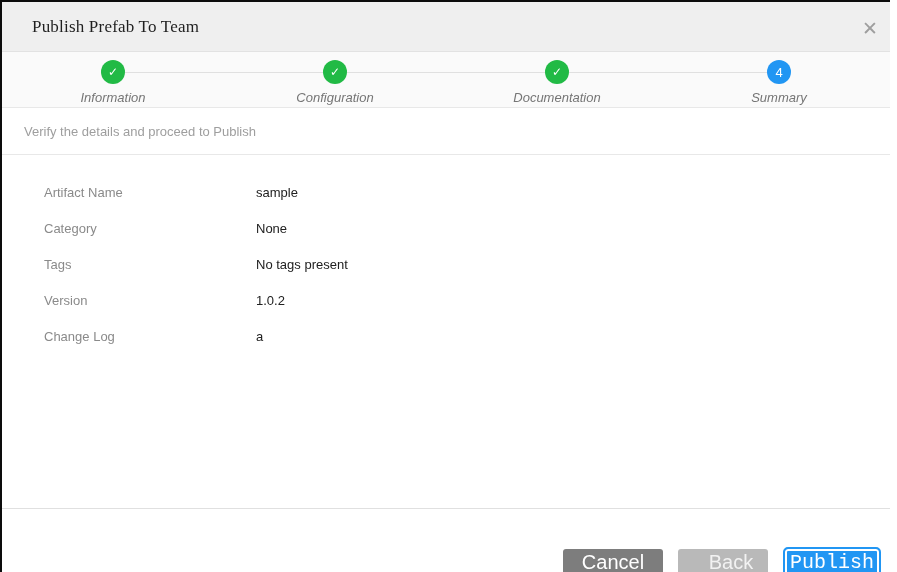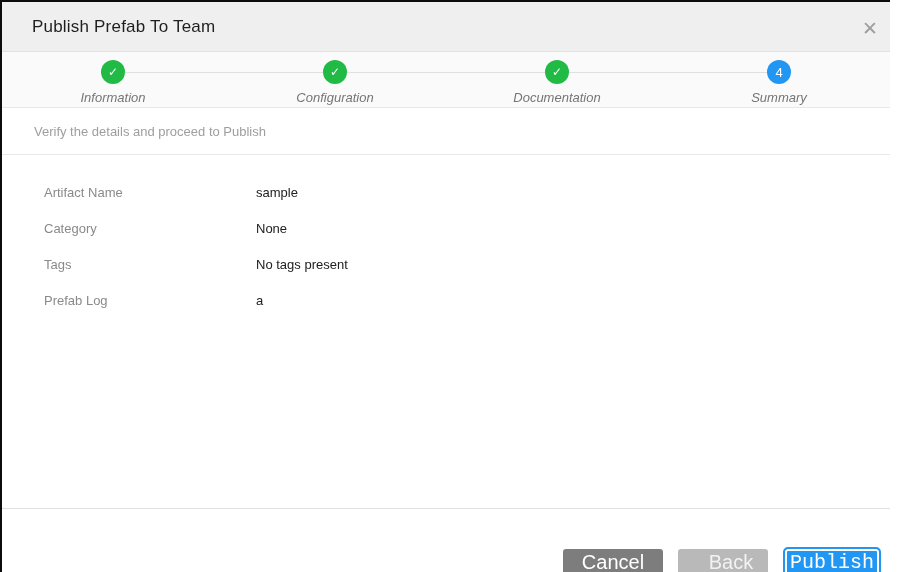--- a/index.html
+++ b/index.html
@@ -5,21 +5,21 @@
   * { margin:0; padding:0; box-sizing:border-box; }
   html,body { width:897px; height:572px; background:#ffffff; overflow:hidden;
     font-family:"Liberation Sans","DejaVu Sans",sans-serif; }
   .dialog {
     position:relative; width:890px; height:572px; background:#ffffff;
     border-top:2px solid #0c0c0c; border-left:2px solid #0c0c0c;
   }
   
   .titlebar {
     height:50px; background:#efefef; border-bottom:1px solid #e2e2e2;
-    display:flex; align-items:center; padding:0 30px; position:relative;
+    display:flex; align-items:center; padding:0 30px; position:relative;font-family:Liberation Serif, serif;
   }
   .title { font-size:17px; color:#1f1f1f; letter-spacing:.2px; }
   .close {
     position:absolute; right:8px; top:14px; width:24px; height:24px;
     display:flex; align-items:center; justify-content:center;
     font-size:19px; color:#9e9e9e; cursor:pointer; user-select:none;
   }
   
   .stepper {
     height:56px; background:#fafafa; border-bottom:1px solid #e8e8e8;
@@ -32,21 +32,21 @@
   .circle {
     width:24px; height:24px; border-radius:50%; flex:0 0 24px;
     display:flex; align-items:center; justify-content:center;
     color:#ffffff; font-size:12px; font-weight:bold;
   }
   .circle.done { background:#21ba45; }
   .circle.active { background:#2196f3; font-weight:normal; font-size:13px; }
   .step-label { margin-top:5px; font-size:13px; color:#757575;font-style:italic; }
   
   .subtitle-band {
-    height:47px; display:flex; align-items:center; padding:0 32px;
+    height:47px; display:flex; align-items:center; padding:0 22px;
     border-bottom:1px solid #e8e8e8; font-size:13px; color:#9e9e9e;
   }
   
   .details { padding:30px 30px 0 42px; }
   .detail-row { display:flex; align-items:flex-start; margin-bottom:21px; }
   .detail-label { width:212px; flex:0 0 212px; font-size:13px; color:#8a8a8a; }
   .detail-value { font-size:13px; color:#212121; }
   
   .footer {
     position:absolute; left:0; right:0; bottom:0; height:64px;
@@ -121,21 +121,25 @@
     </div>
     <div class="detail-row">
       <div class="detail-label">Category</div>
       <div class="detail-value">None</div>
     </div>
     <div class="detail-row">
       <div class="detail-label">Tags</div>
       <div class="detail-value">No tags present</div>
     </div>
     <div class="detail-row">
-      <div class="detail-label">Prefab Log</div>
+      <div class="detail-label">Version</div>
+      <div class="detail-value">1.0.2</div>
+    </div>
+    <div class="detail-row">
+      <div class="detail-label">Change Log</div>
       <div class="detail-value">a</div>
     </div>
   </div>
 
   <div class="footer">
     <button class="btn btn-cancel">Cancel</button>
     <button class="btn btn-back">Back</button>
     <button class="btn btn-publish">Publish</button>
   </div>
 

